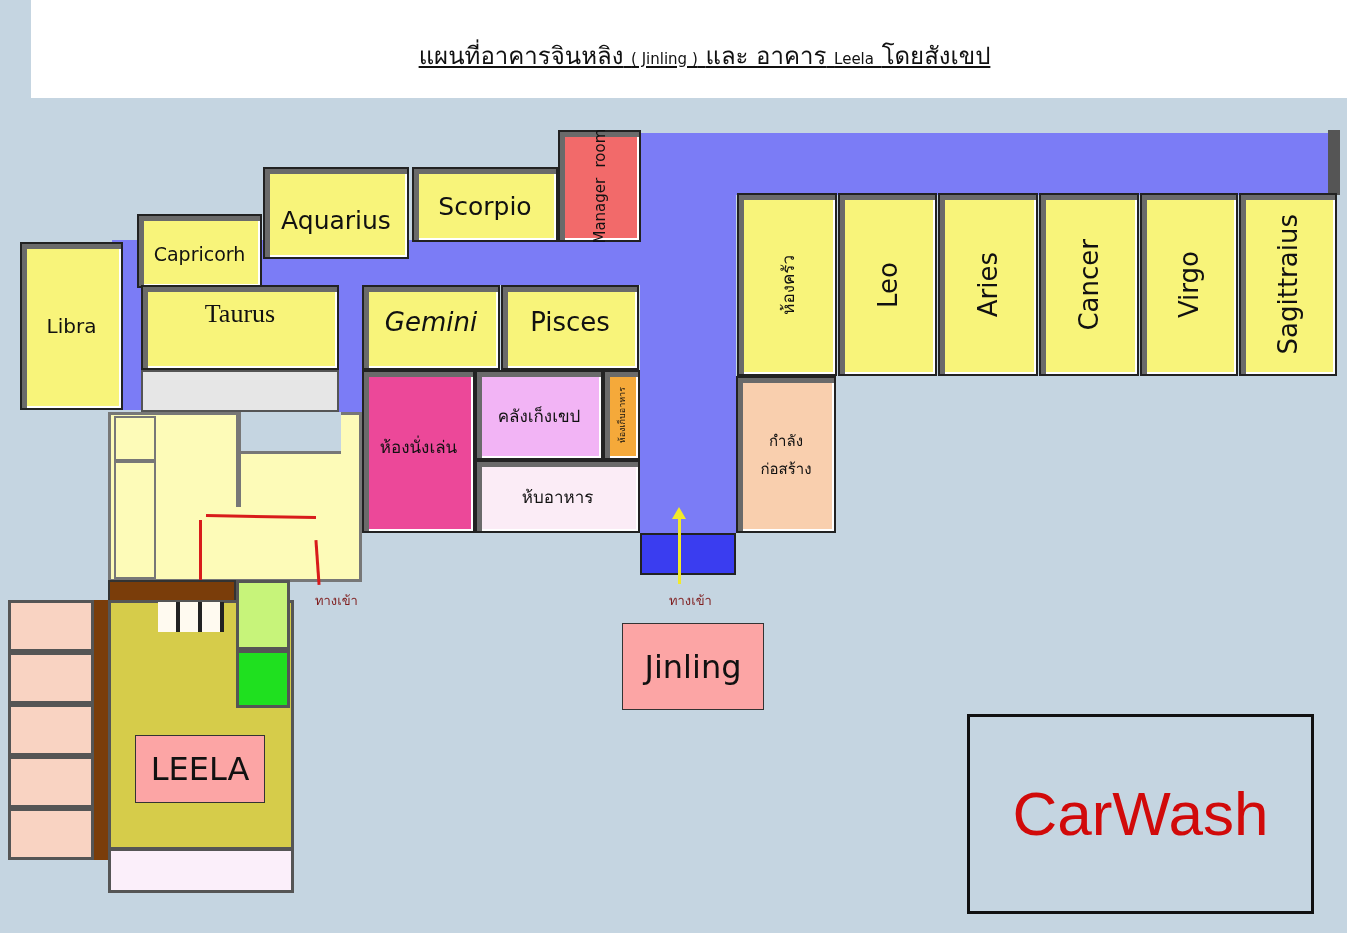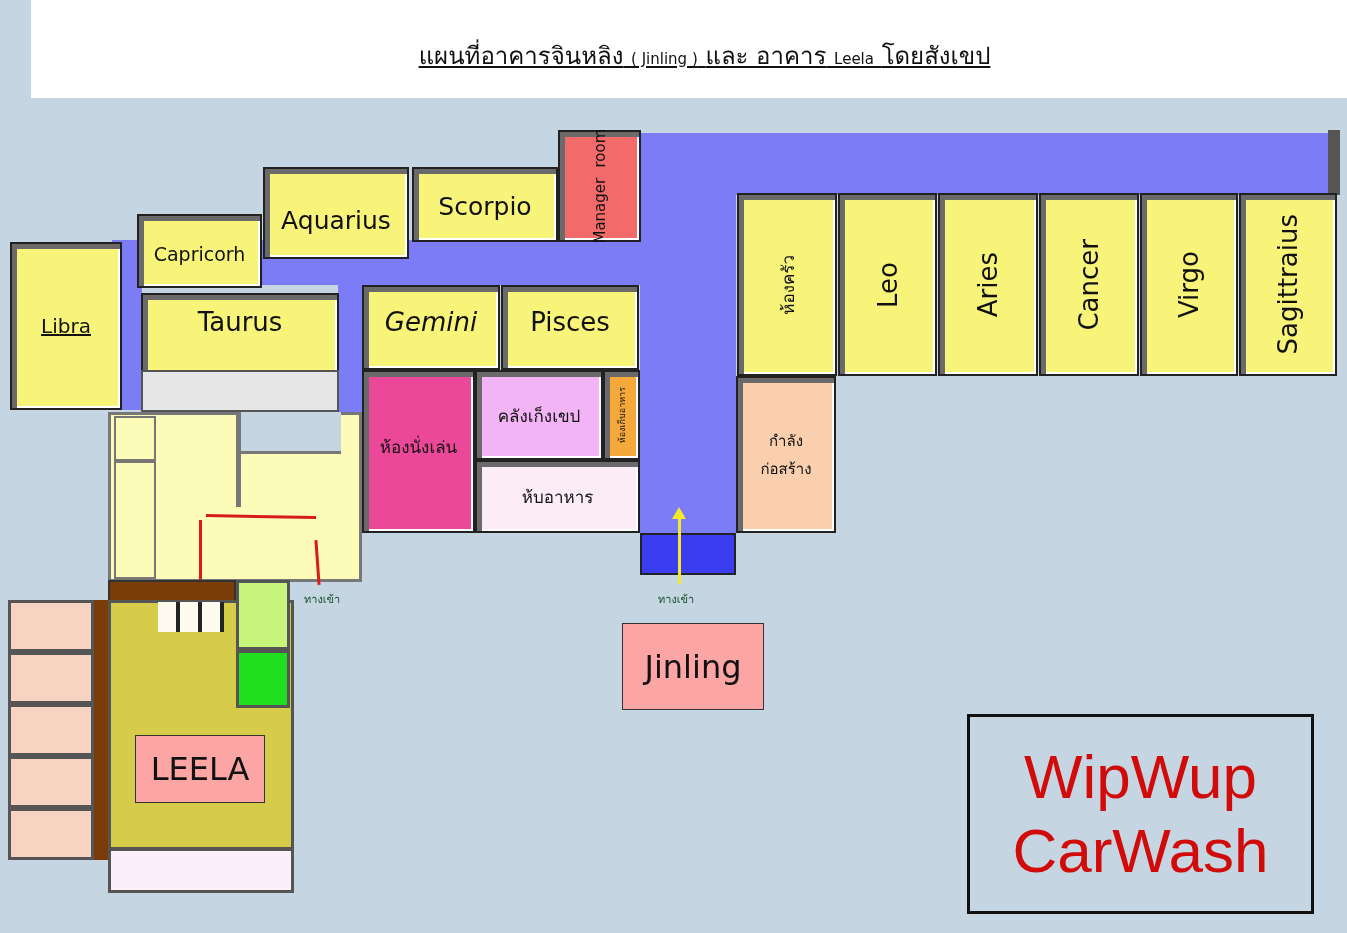--- a/index.html
+++ b/index.html
@@ -5,21 +5,21 @@
   html, body { margin:0; padding:0; }
   body { width:1347px; height:933px; position:relative; overflow:hidden; background:#c5d5e1; font-family:"DejaVu Sans", sans-serif; }
   .header { position:absolute; left:0; top:0; width:1347px; height:98px; background:#ffffff;margin-left:31px; }
   .title { position:absolute; left:0; width:1347px; top:36px; text-align:center; font-size:24px; color:#111; text-decoration:underline; }
   .title small { font-size:15px; }
   .abs { position:absolute; box-sizing:border-box; }
   .room { position:absolute; box-sizing:border-box; border:2px solid #222; box-shadow: inset 5px 0 0 #6a6a6a, inset 0 5px 0 #6a6a6a, inset -2px -2px 0 #fff; display:flex; align-items:center; justify-content:center; color:#111; text-align:center; }
   .yellow { background:#f8f47a; }
   .corridor { background:#7b7cf6; position:absolute; }
   .vert { writing-mode:vertical-rl; transform:rotate(180deg); }
-  .entry { position:absolute; font-size:11px; color:#14532d; }
+  .entry { position:absolute; font-size:13px; color:#7f1d1d;margin-left:11px; }
   .sign { position:absolute; background:#fca5a5; border:1px solid #333; display:flex; align-items:center; justify-content:center; color:#111; }
   .logo { position:absolute; left:967px; top:714px; width:347px; height:200px; border:3px solid #111; box-sizing:border-box; display:flex; flex-direction:column; align-items:center; justify-content:center; color:#d10a0a; font-family:"Liberation Sans", sans-serif; font-size:62px; line-height:74px; }
   .arrow { position:absolute; background:#d81b1b; }
 </style>
 </head>
 <body>
 
 <div class="header">
   <div class="title">
     <span>แผนที่อาคารจินหลิง</span>
@@ -46,25 +46,25 @@
 <div class="room yellow" style="left:412px;top:167px;width:146px;height:75px;font-size:25px;padding-top:4px;">
     <span>Scorpio</span>
   </div>
 <div class="room" style="left:558px;top:130px;width:83px;height:112px;background:#f26a6a;font-size:15px;">
   <div class="vert" style="display:flex;gap:10px;">
     <span>Manager</span>
     <span>room</span>
   </div>
 </div>
 
-<div class="room yellow" style="left:10px;top:242px;width:112px;height:168px;font-size:20px;text-decoration:underline;">
+<div class="room yellow" style="left:20px;top:242px;width:103px;height:168px;font-size:20px;">
     <span>Libra</span>
   </div>
 
-<div class="room yellow" style="left:141px;top:293px;width:198px;height:85px;font-size:26px;padding-bottom:28px;">
+<div class="room yellow" style="left:141px;top:285px;width:198px;height:85px;font-size:26px;padding-bottom:28px;font-family:Liberation Serif, serif;">
     <span>Taurus</span>
   </div>
 <div class="abs" style="left:141px;top:370px;width:198px;height:42px;background:#e6e6e6;border:2px solid #555;"></div>
 <div class="room yellow" style="left:362px;top:285px;width:138px;height:85px;font-size:26px;padding-bottom:12px;font-style:italic;">
     <span>Gemini</span>
   </div>
 <div class="room yellow" style="left:501px;top:285px;width:138px;height:85px;font-size:26px;padding-bottom:12px;align-items:center;">
     <span>Pisces</span>
   </div>
 
@@ -136,15 +136,14 @@
   </div>
 <div class="abs" style="left:108px;top:848px;width:186px;height:45px;background:#fbeffa;border:3px solid #555;"></div>
 
 <div class="abs" style="left:8px;top:600px;width:86px;height:52px;background:#f9d3c2;border:3px solid #555;"></div>
 <div class="abs" style="left:8px;top:652px;width:86px;height:52px;background:#f9d3c2;border:3px solid #555;"></div>
 <div class="abs" style="left:8px;top:704px;width:86px;height:52px;background:#f9d3c2;border:3px solid #555;"></div>
 <div class="abs" style="left:8px;top:756px;width:86px;height:52px;background:#f9d3c2;border:3px solid #555;"></div>
 <div class="abs" style="left:8px;top:808px;width:86px;height:52px;background:#f9d3c2;border:3px solid #555;"></div>
 
 <div class="logo">
-  <span>WipWup</span>
   <span>CarWash</span>
 </div>
 
 </body></html>

